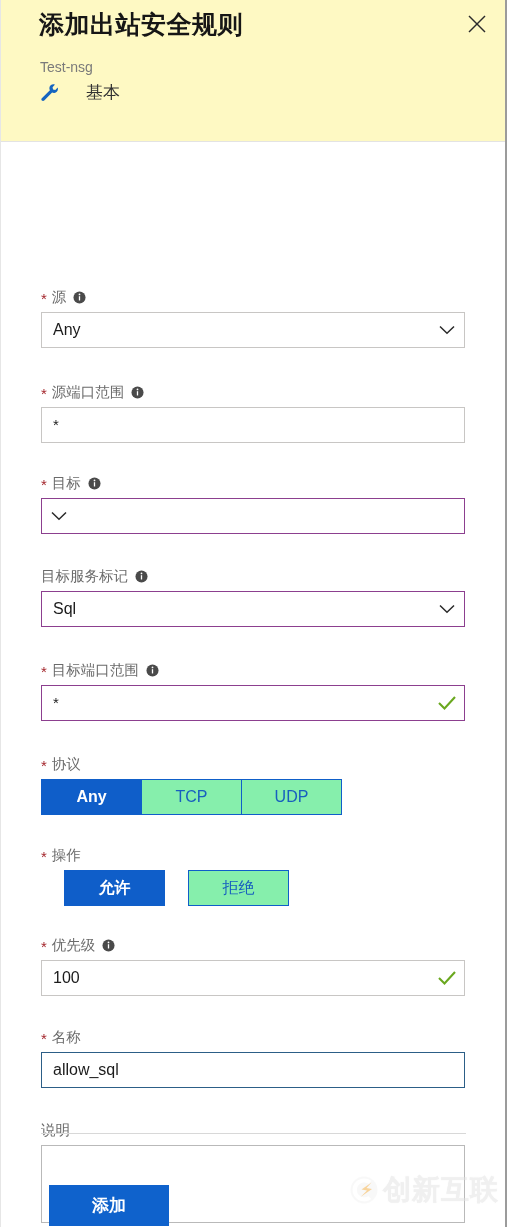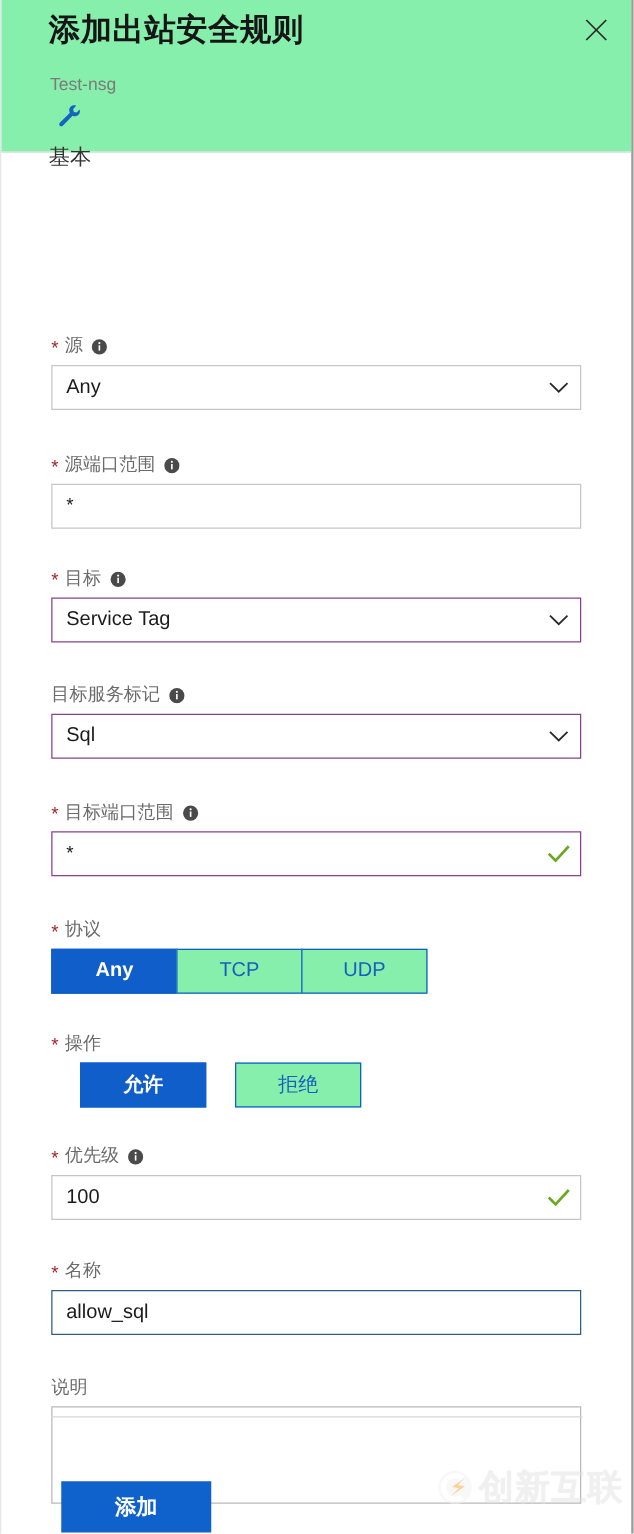--- a/index.html
+++ b/index.html
@@ -19,24 +19,24 @@
     box-sizing: border-box;
     border-left: 1px solid #e6e6e6;
     border-right: 2px solid #9b9b9b;
     overflow: hidden;
   }
 
   
   .header {
     position: relative;
     padding: 10px 0 0 0;
-    height: 122px;
+    height: 142px;
     box-sizing: border-box;
     border-bottom: 1px solid #e3e3e3;
-    background: #86efac;
+    background: #fef9c3;
   }
   .title {
     position: absolute;
     left: 38px;
     top: 8px;
     font-size: 25px;
     font-weight: bold;
     color: #161616;
     letter-spacing: 0.5px;
     line-height: 32px;
@@ -63,23 +63,22 @@
     justify-content: center;
   }
   .close-btn svg { display: block; }
 
   .tabrow {
     position: absolute;
     left: 38px;
     top: 82px;
     display: flex;
     align-items: center;
-    gap: 11px;
+    gap: 25px;
     cursor: pointer;
-    flex-direction: column;
   }
   .wrench-icon { width: 22px; height: 22px; display: block; }
   .tab-label {
     font-size: 17px;
     color: #333333;
     line-height: 22px;
     white-space: nowrap;
   }
 
   
@@ -319,21 +318,20 @@
         <span class="txt">目标</span>
         <span class="info-icon">
           <svg width="13" height="13" viewBox="0 0 14 14">
             <circle cx="7" cy="7" r="6.5" fill="#4a4a4a"></circle>
             <rect x="6.3" y="5.6" width="1.4" height="4.6" fill="#ffffff"></rect>
             <circle cx="7" cy="3.7" r="0.95" fill="#ffffff"></circle>
           </svg>
         </span>
       </div>
       <div class="control purple">
-        <span class="val">Service Tag</span>
         <span class="chev">
           <svg width="16" height="10" viewBox="0 0 16 10">
             <polyline points="1,1.5 8,8.3 15,1.5" fill="none" stroke="#2b2b2b" stroke-width="1.5"></polyline>
           </svg>
         </span>
       </div>
     </div>
 
     <div class="field" style="top:424px;">
       <div class="label">

